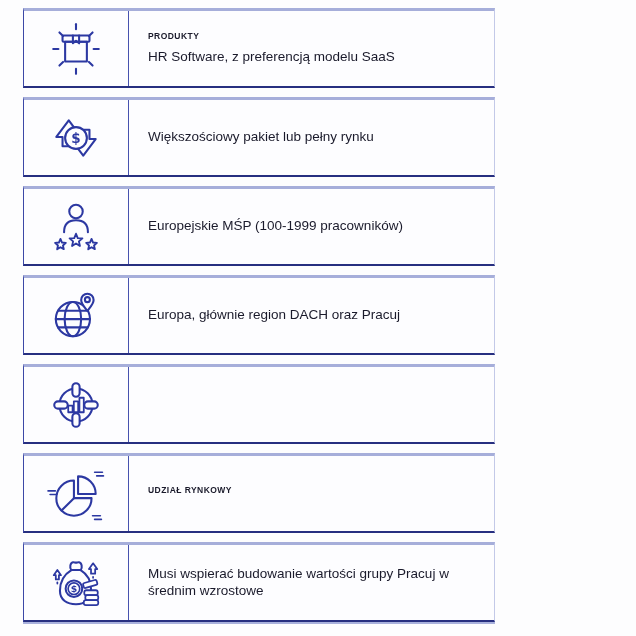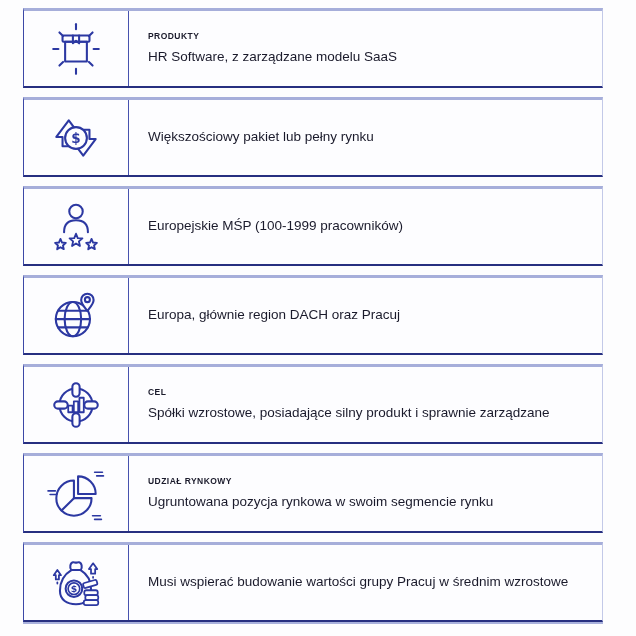--- a/index.html
+++ b/index.html
@@ -3,21 +3,21 @@
 <meta charset="utf-8">
 <style>
   * { margin: 0; padding: 0; box-sizing: border-box; }
   html, body {
     width: 636px; height: 636px;
     background: #fdfdfe;
     font-family: "Liberation Sans", sans-serif;
     overflow: hidden;
   }
   .criteria-list {
-    width: 580px;
+    width: 472px;
     margin: 8px 0 0 23px;
   }
   .card {
     display: flex;
     height: 80px;
     margin-bottom: 9px;
     background: #fdfdff;
     border-top: 3px solid #a6aeda;
     border-left: 1.5px solid #3c48a6;
     border-right: 1px solid #c3c9e8;
@@ -87,21 +87,21 @@
           <path d="M44 12 L40.5 15.5"></path>
         <path d="M12 44 L15.5 40.5"></path>
           <path d="M44 44 L40.5 40.5"></path>
         <rect x="15" y="15" width="26" height="6" rx="1"></rect>
         <rect x="17.5" y="21" width="21" height="19"></rect>
         <path d="M25 15 V22.5 L28 20 L31 22.5 V15"></path>
       </svg>
     </div>
     <div class="text-cell">
       <div class="row-label">PRODUKTY</div>
-      <div class="row-text">HR Software, z zarządzane modelu SaaS</div>
+      <div class="row-text">HR Software, z preferencją modelu SaaS</div>
     </div>
   </div>
 
   <div class="card">
     <div class="icon-cell">
       <svg class="icon" width="58" height="58" viewBox="0 0 56 56">
         <path d="M9 27 L21 11 L33 27 H27 V36 H15 V27 Z"></path>
         <path d="M47 29 L35 45 L23 29 H29 V20 H41 V29 Z"></path>
         <circle cx="28" cy="28" r="10.5" fill="#fdfdff"></circle>
         <text x="28" y="33" text-anchor="middle" font-size="13">$</text>
@@ -151,44 +151,39 @@
       <svg class="icon" width="58" height="58" viewBox="0 0 56 56">
         <circle cx="28" cy="28" r="16"></circle>
         <rect x="24.5" y="7" width="7" height="13" rx="3.5" fill="#fdfdff"></rect>
         <rect x="24.5" y="36" width="7" height="13" rx="3.5" fill="#fdfdff"></rect>
         <rect x="7" y="24.5" width="13" height="7" rx="3.5" fill="#fdfdff"></rect>
         <rect x="36" y="24.5" width="13" height="7" rx="3.5" fill="#fdfdff"></rect>
         <rect x="20.5" y="28.5" width="4.2" height="6.5" stroke-width="1.7"></rect>
         <rect x="25.9" y="24.5" width="4.2" height="10.5" stroke-width="1.7"></rect>
         <rect x="31.3" y="21" width="4.2" height="14" stroke-width="1.7"></rect>
       </svg>
-    </div>
-    <div class="text-cell">
-      <div class="row-label">CEL</div>
-      <div class="row-text">Spółki wzrostowe, posiadające silny produkt i sprawnie zarządzane</div>
     </div>
   </div>
 
   <div class="card">
     <div class="icon-cell">
       <svg class="icon" width="58" height="58" viewBox="0 0 56 56">
         <path d="M26 15 A17 17 0 1 0 43 32 L26 32 Z"></path>
         <path d="M26 32 L14 44"></path>
         <path d="M30 11 A17 17 0 0 1 47 28 L30 28 Z"></path>
         <path d="M1 25 H8" stroke-width="1.6"></path>
           <path d="M3 28.5 H9.5" stroke-width="1.6"></path>
         <path d="M46 7 H53.5" stroke-width="1.6"></path>
           <path d="M48 10.5 H54.5" stroke-width="1.6"></path>
         <path d="M44 49 H51.5" stroke-width="1.6"></path>
           <path d="M46 52.5 H52.5" stroke-width="1.6"></path>
       </svg>
     </div>
     <div class="text-cell">
       <div class="row-label">UDZIAŁ RYNKOWY</div>
-      <div class="row-text">Ugruntowana pozycja rynkowa w swoim segmencie rynku</div>
     </div>
   </div>
 
   <div class="card">
     <div class="icon-cell">
       <svg class="icon" width="58" height="58" viewBox="0 0 56 56">
         <path d="M6.5 20.5 L10 15.5 L13.5 20.5 H11.5 V24.5 H8.5 V20.5 Z" stroke-width="1.7"></path>
         <path d="M10 27.5 V28.5" stroke-width="1.7"></path>
         <path d="M40.5 14.5 L44.5 9 L48.5 14.5 H46.5 V19 H42.5 V14.5 Z" stroke-width="1.7"></path>
         <path d="M44.5 22 V23" stroke-width="1.7"></path>

